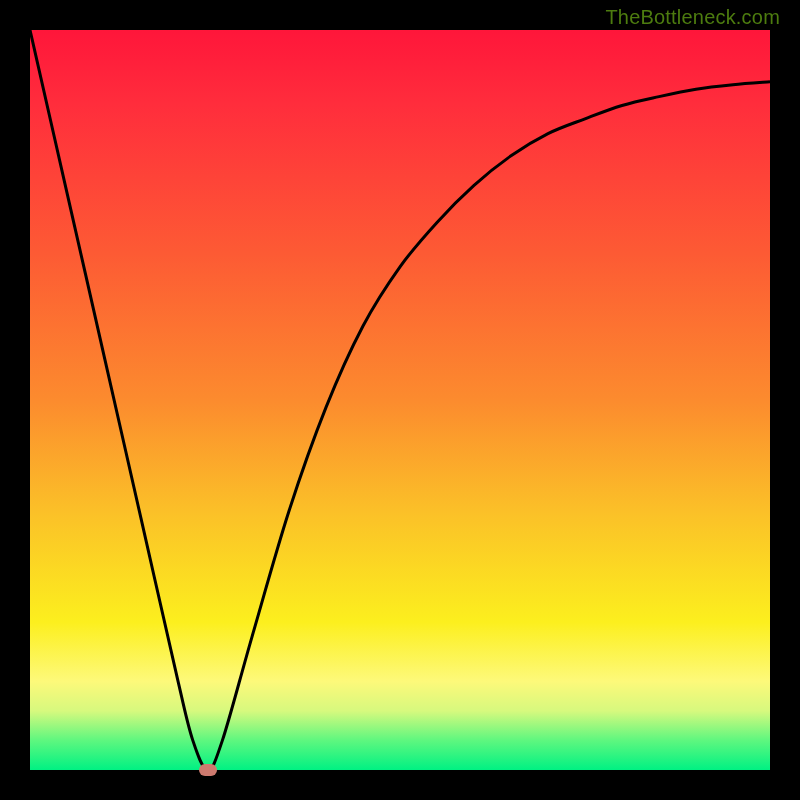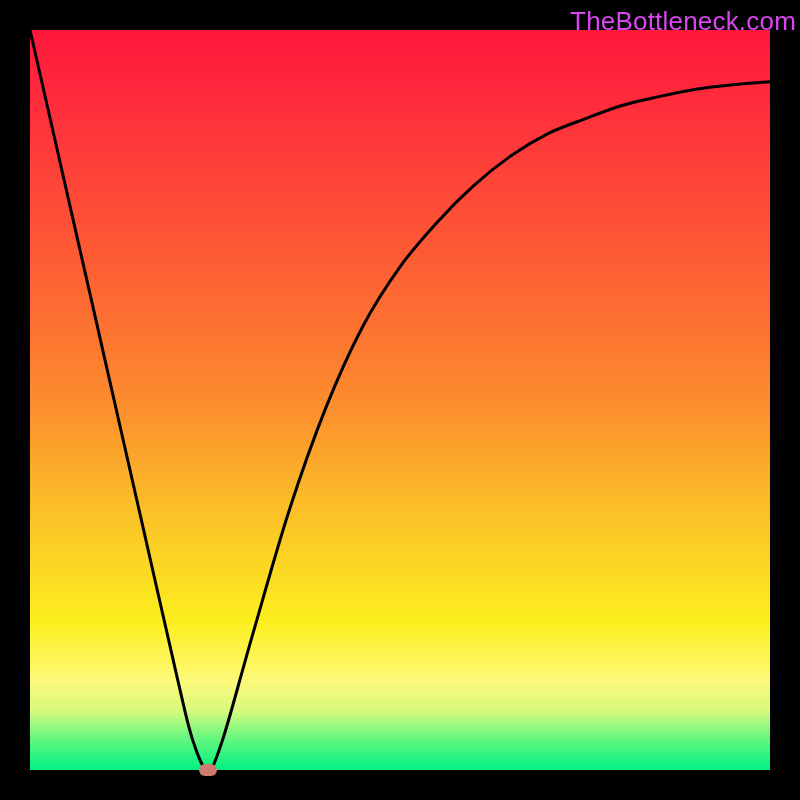--- a/index.html
+++ b/index.html
@@ -34,23 +34,23 @@
       #fcef1e 80%,
       #fdf97a 88%,
       #d7f97e 92%,
       #5ef77f 96%,
       #00f183 100%
     );
   }
   .watermark {
     position: absolute;
     top: 6px;
-    right: 4px;
-    color: #d946ef;
-    font-size: 26px;
+    right: 20px;
+    color: #4d7c0f;
+    font-size: 20px;
     font-weight: 500;
     letter-spacing: 0.2px;
     user-select: none;
   }
   svg.curve {
     position: absolute;
     left: 0;
     top: 0;
   }
   .marker {

